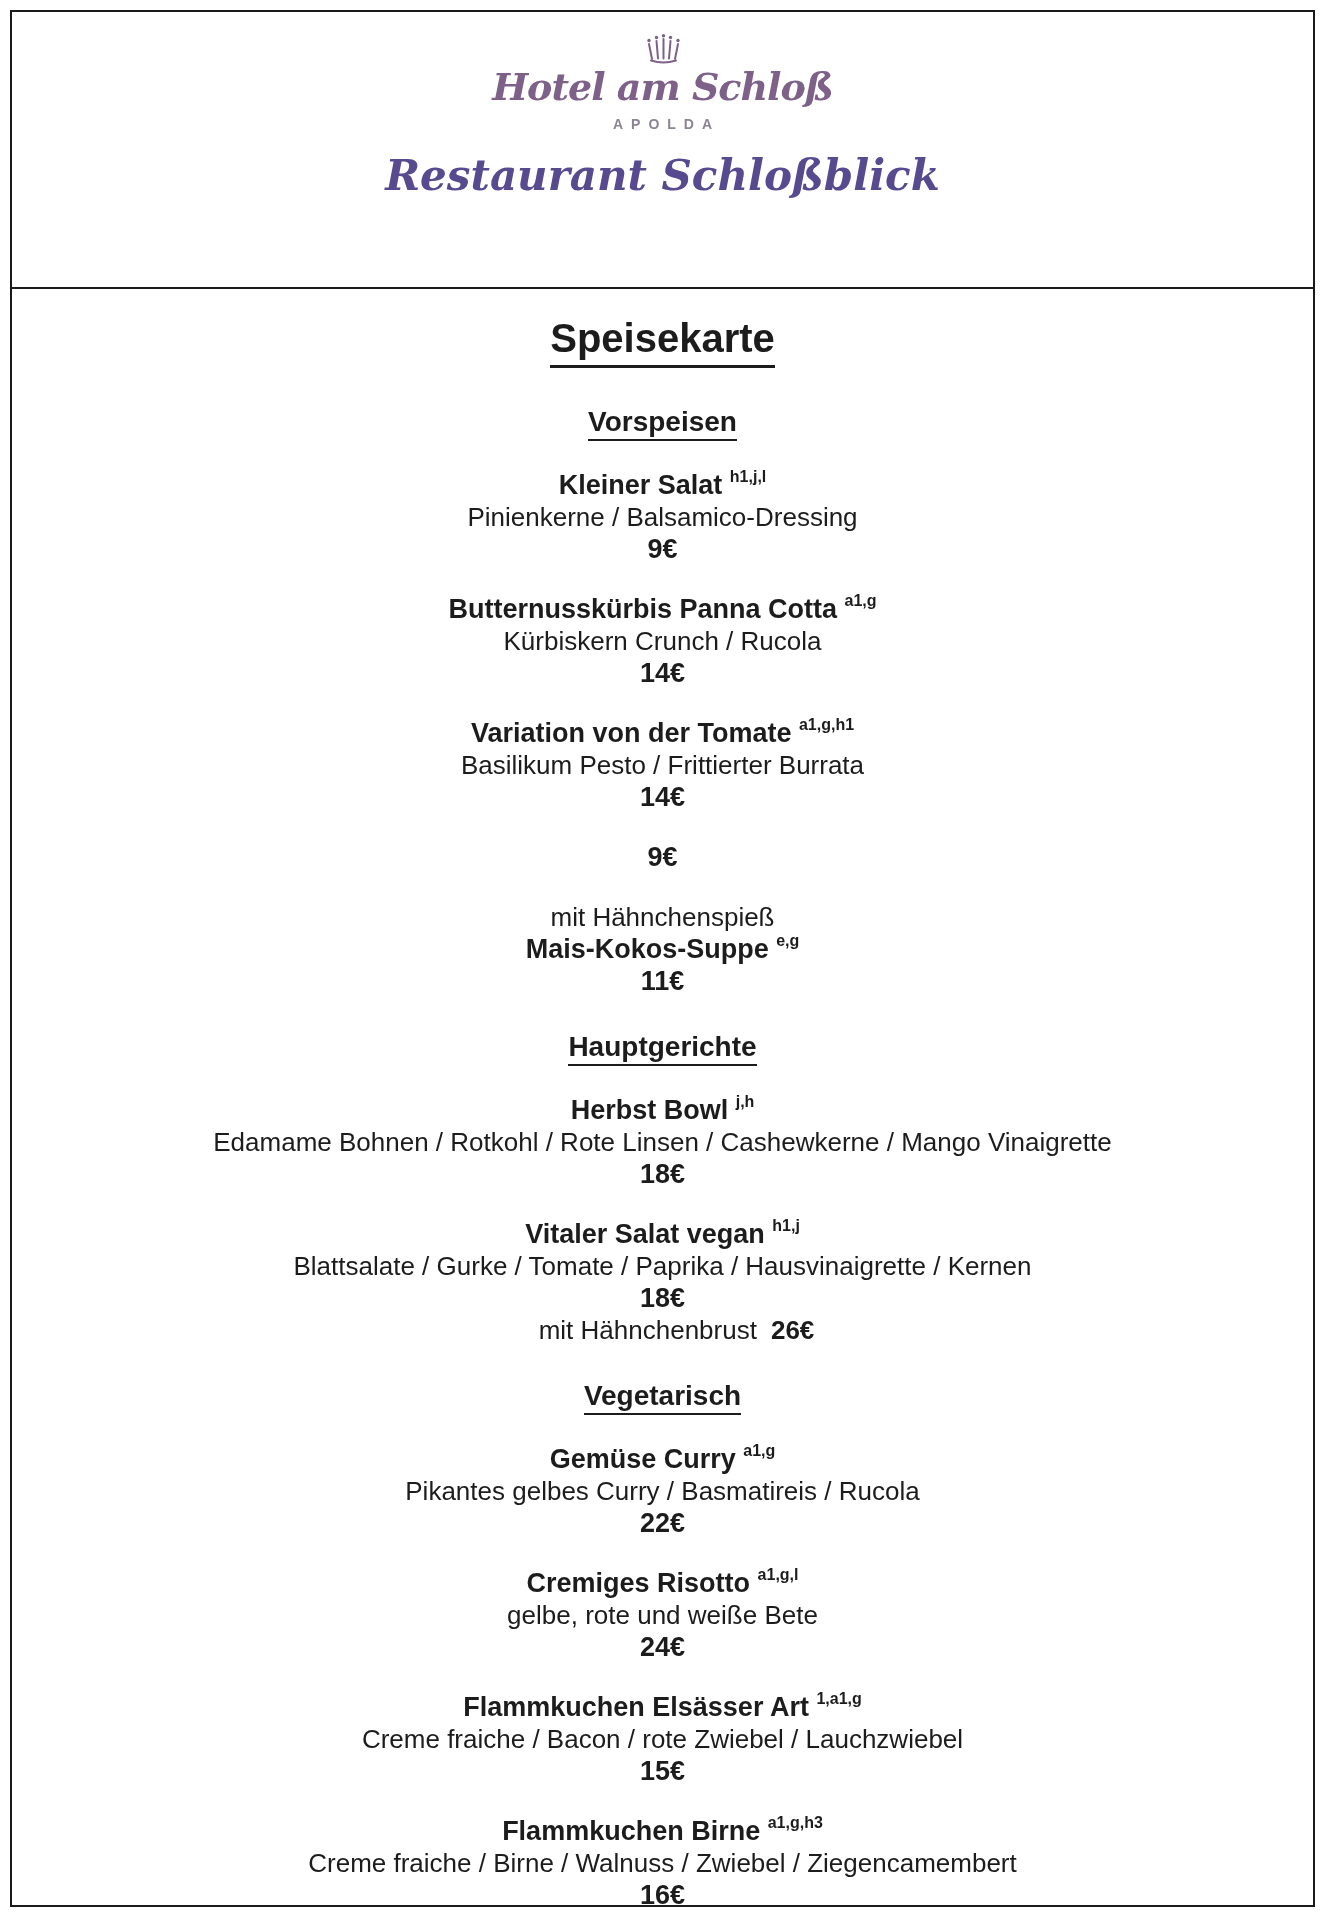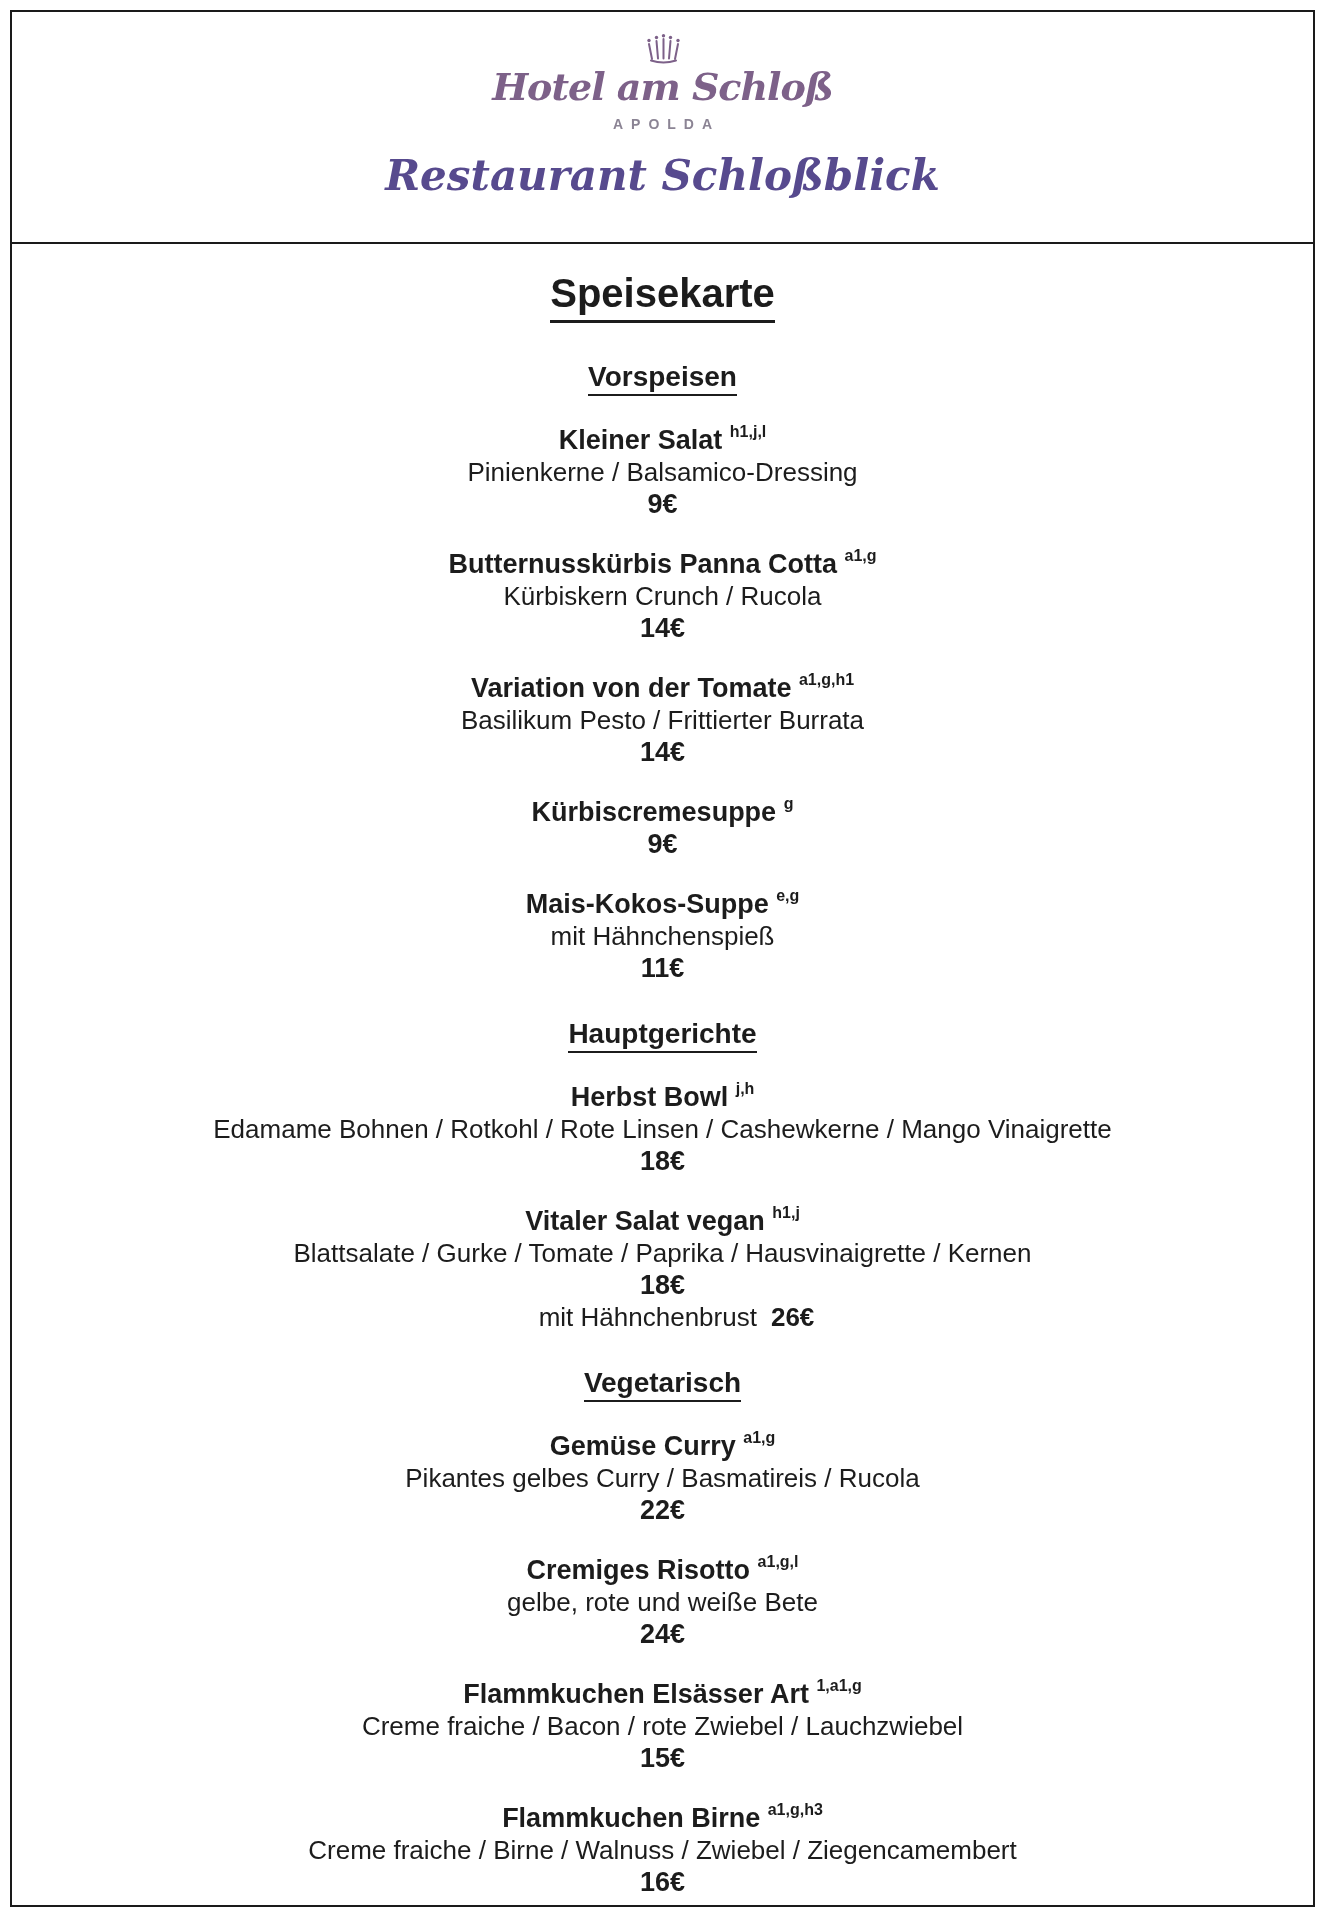--- a/index.html
+++ b/index.html
@@ -24,21 +24,21 @@
     border: 2px solid var(--border);
     background: var(--paper);
   }
   .page {
     position: absolute;
     top: 0; left: 0; right: 0;
     text-align: center;
   }
   
   .header-box {
-    height: 232px;
+    height: 277px;
     border-bottom: 2px solid var(--border);
     padding-top: 22px;
   }
   .crown { color: var(--logo-purple); display: block; margin: 0 auto 2px auto; }
   .logo-script {
     font-family: "DejaVu Serif", serif;
     font-style: italic;
     font-weight: 700;
     font-size: 38px;
     line-height: 42px;
@@ -142,26 +142,25 @@
               <div class="line name-line"><span>Butternusskürbis Panna Cotta</span> <sup>a1,g</sup></div>
               <div class="line desc-line">Kürbiskern Crunch / Rucola</div>
               <div class="line price-line">14€</div>
             </div>
             <div class="item">
               <div class="line name-line"><span>Variation von der Tomate</span> <sup>a1,g,h1</sup></div>
               <div class="line desc-line">Basilikum Pesto / Frittierter Burrata</div>
               <div class="line price-line">14€</div>
             </div>
             <div class="item">
-              <div class="line name-line"><span>Kürbiscremesuppe</span> <sup>g</sup></div>
               <div class="line price-line">9€</div>
             </div>
             <div class="item">
+              <div class="line desc-line">mit Hähnchenspieß</div>
               <div class="line name-line"><span>Mais-Kokos-Suppe</span> <sup>e,g</sup></div>
-              <div class="line desc-line">mit Hähnchenspieß</div>
               <div class="line price-line">11€</div>
             </div>
           </div>
         </section>
         <section class="menu-section">
           <div class="section-heading-row"><div class="section-heading">Hauptgerichte</div></div>
           <div class="section-items">
             <div class="item">
               <div class="line name-line"><span>Herbst Bowl</span> <sup>j,h</sup></div>
               <div class="line desc-line">Edamame Bohnen / Rotkohl / Rote Linsen / Cashewkerne / Mango Vinaigrette</div>

